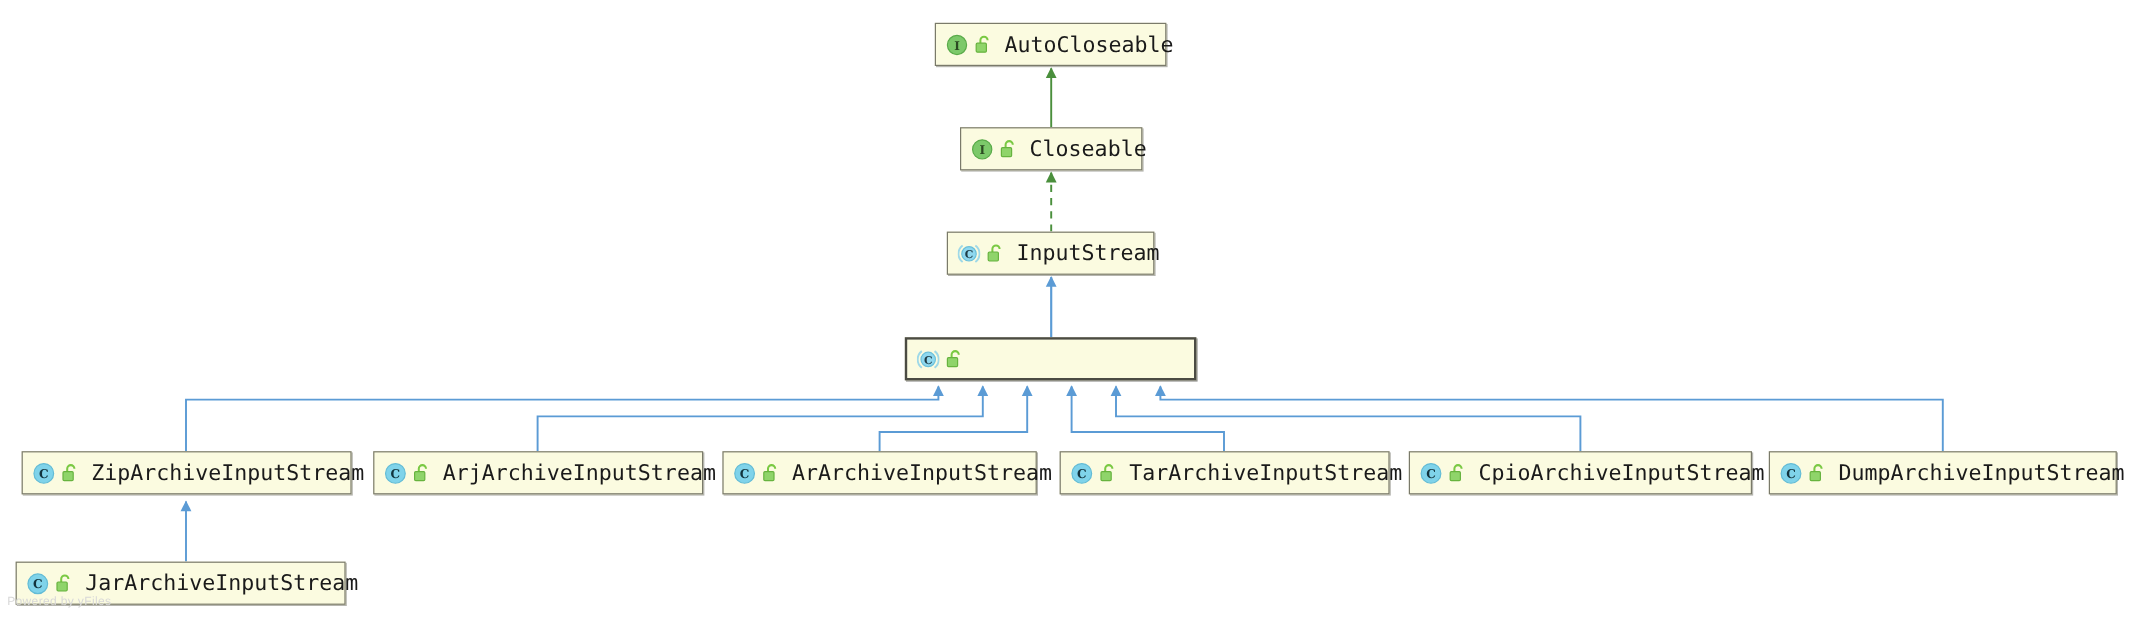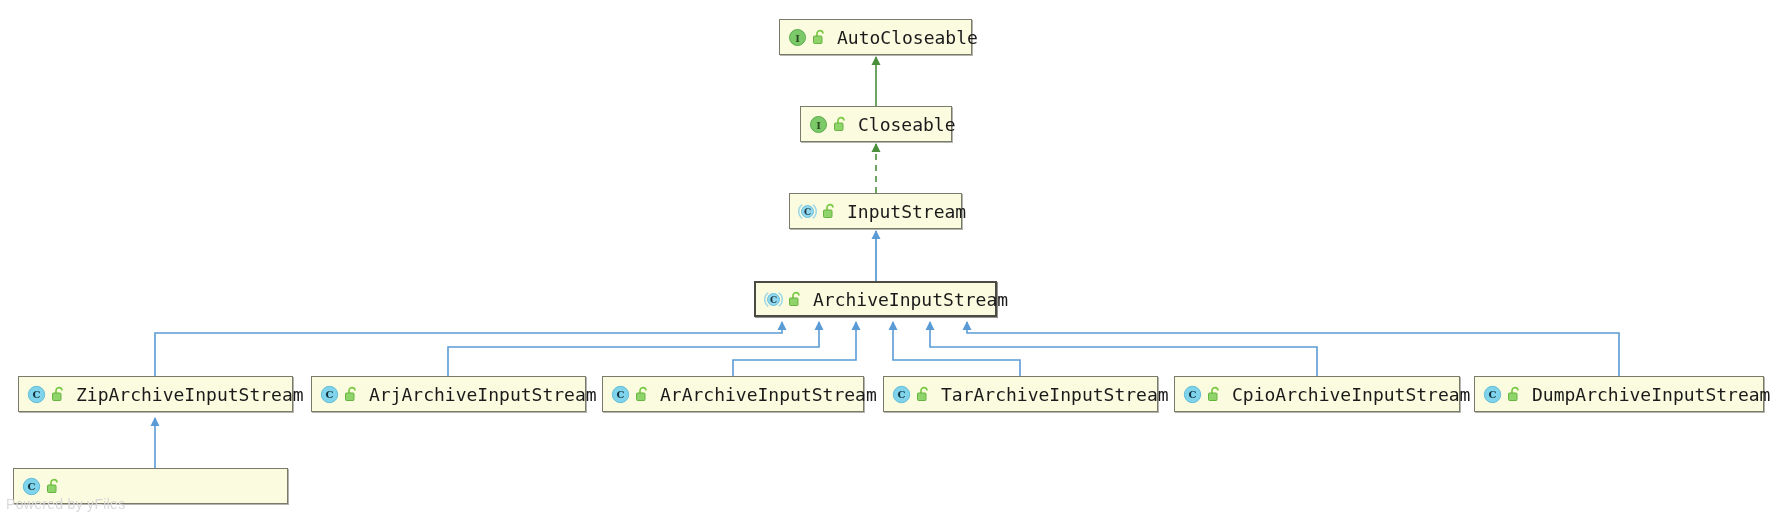--- a/index.html
+++ b/index.html
@@ -67,21 +67,21 @@
     margin-left: 5px;
     position: relative;
   }
   .icon-lock svg { display: block; }
 
   .watermark {
     position: absolute;
     left: 6px;
     top: 496px;
     font-family: "Liberation Sans", sans-serif;
-    font-size: 14px;
+    font-size: 10px;
     color: #d8d8d8;
     letter-spacing: 0.3px;
     white-space: nowrap;
   }
 </style>
 </head>
 <body>
 
 <div id="diagram-canvas">
 
@@ -169,21 +169,20 @@
         <circle cx="9.5" cy="9.5" r="6" fill="#8fd8ef" stroke="#6cc0da" stroke-width="1"></circle>
         <text x="9.5" y="13" text-anchor="middle" font-family="DejaVu Serif, serif" font-size="9" font-weight="bold" fill="#1d3a44">C</text>
       </svg>
     </span>
     <span class="icon-lock">
       <svg width="15" height="16" viewBox="0 0 15 16">
         <path d="M5,7 L5,4.6 A3,3 0 0 1 11,4.6" fill="none" stroke="#7ac943" stroke-width="1.7"></path>
         <rect x="1.5" y="7" width="8.5" height="7.5" rx="1" fill="#8fd46a" stroke="#67b33f" stroke-width="1"></rect>
       </svg>
     </span>
-    <span class="label">ArchiveInputStream</span>
   </div>
 
   <div class="node" style="left: 18px; top: 376px; width: 275px;">
     <span class="icon-kind">
       <svg width="19" height="19" viewBox="0 0 19 19">
         <circle cx="9.5" cy="9.5" r="8.2" fill="#7fd3ea" stroke="#63bcd6" stroke-width="1"></circle>
         <text x="9.5" y="13.3" text-anchor="middle" font-family="DejaVu Serif, serif" font-size="10" font-weight="bold" fill="#12333d">C</text>
       </svg>
     </span>
     <span class="icon-lock">
@@ -281,17 +280,18 @@
         <circle cx="9.5" cy="9.5" r="8.2" fill="#7fd3ea" stroke="#63bcd6" stroke-width="1"></circle>
         <text x="9.5" y="13.3" text-anchor="middle" font-family="DejaVu Serif, serif" font-size="10" font-weight="bold" fill="#12333d">C</text>
       </svg>
     </span>
     <span class="icon-lock">
       <svg width="15" height="16" viewBox="0 0 15 16">
         <path d="M5,7 L5,4.6 A3,3 0 0 1 11,4.6" fill="none" stroke="#7ac943" stroke-width="1.7"></path>
         <rect x="1.5" y="7" width="8.5" height="7.5" rx="1" fill="#8fd46a" stroke="#67b33f" stroke-width="1"></rect>
       </svg>
     </span>
+    <span class="label">JarArchiveInputStream</span>
   </div>
 
   <div class="watermark">Powered by yFiles</div>
 
 </div>
 
 </body></html>

